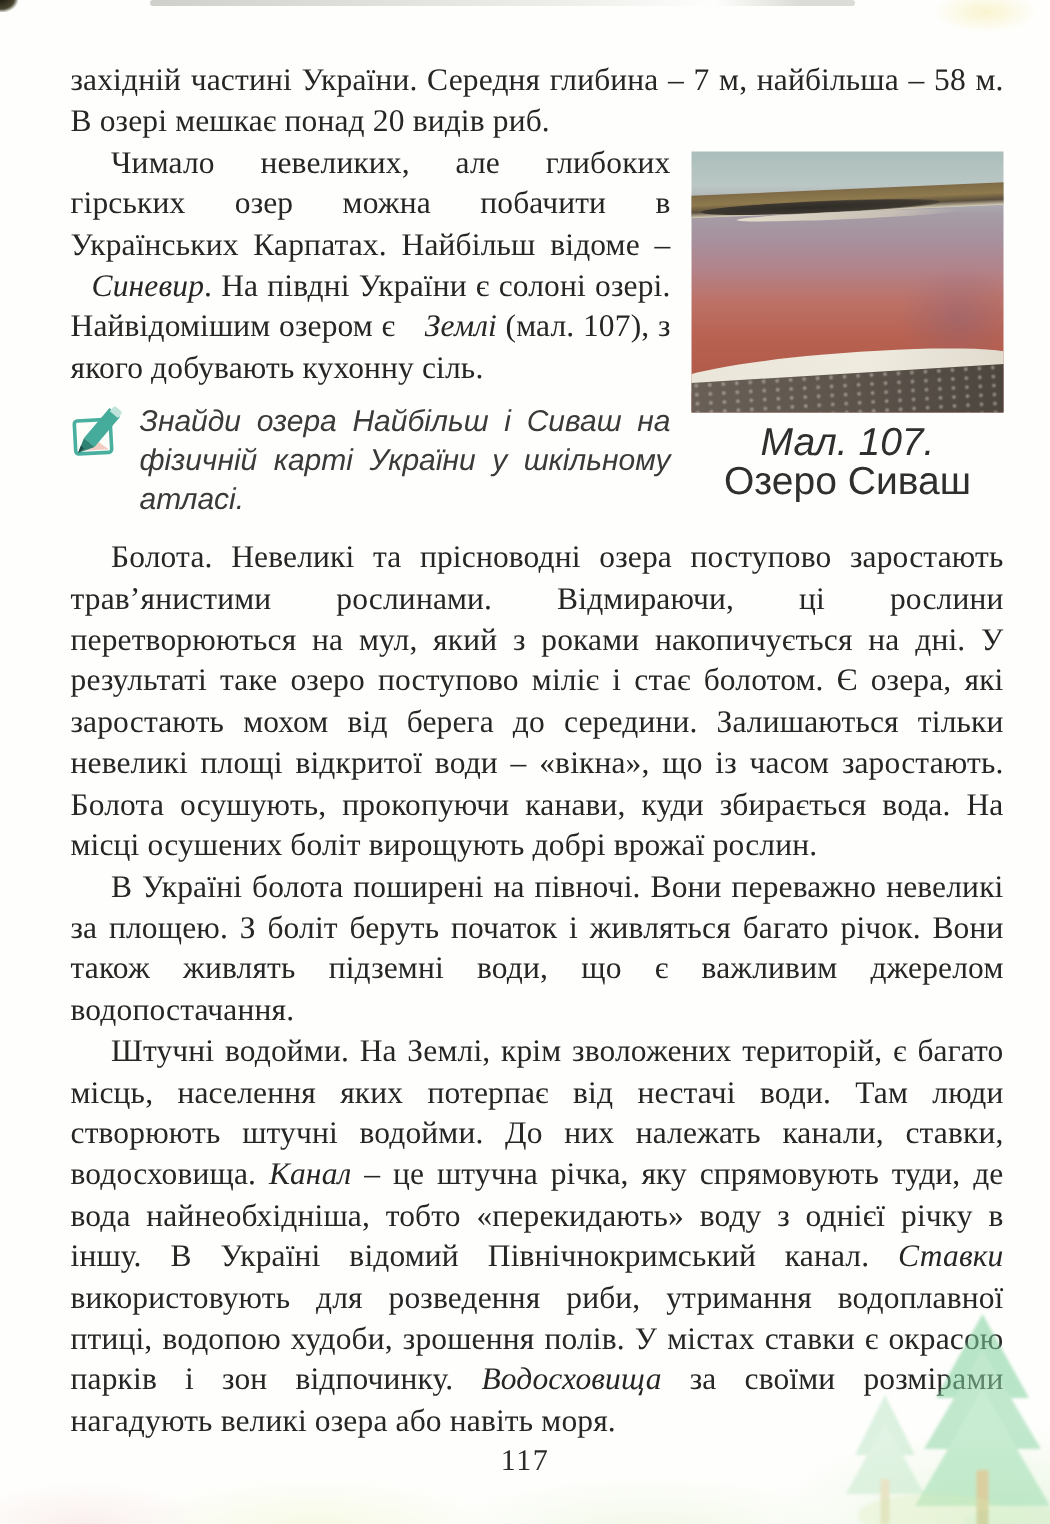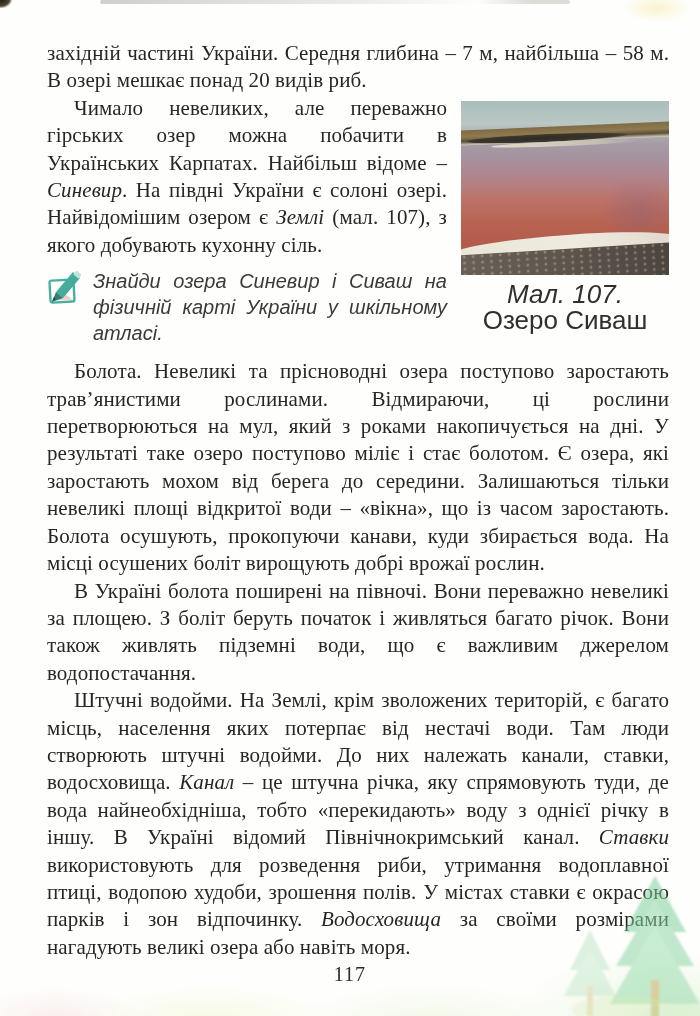--- a/index.html
+++ b/index.html
@@ -44,21 +44,21 @@
   }
   p.body{
     margin:0;
     font-size:21px;
     line-height:27.4px;
     text-align:justify;
     letter-spacing:.1px;
   }
   p.indent{text-indent:27px;}
   .seg-b{font-weight:normal;}
-  .seg-i{font-style:italic;}
+  .seg-i{font-style:italic;margin-left:14px;}
   .seg-bi{font-weight:normal;font-style:italic;}
 
   figure.fig{
     float:right;
     width:208px;
     margin:6px 0 8px 14px;
     text-align:center;
   }
   .photo{
     position:relative;width:208px;height:174px;overflow:hidden;
@@ -157,36 +157,36 @@
         <div class="sandbar"></div>
         <div class="sand-lens"></div>
         <div class="sand-light"></div>
         <div class="purple-tint"></div>
         <div class="salt"></div>
         <div class="beach"></div>
       </div>
       <figcaption><span class="cap-prefix">Мал. 107.</span><span> Озеро Сиваш</span></figcaption>
     </figure>
 
-    <p class="body indent after-fig"><span>Чимало невеликих, але переважно гірських озер можна побачити в Українських Карпатах. Найбільш відоме – </span><span class="seg-i">Синевир</span><span>. На півдні України є солоні озері. Найвідомішим озером є </span><span class="seg-i">Землі</span><span> (мал. 107), з якого добувають кухонну сіль.</span></p>
+    <p class="body indent after-fig"><span>Чимало невеликих, але глибоких гірських озер можна побачити в Українських Карпатах. Найбільш відоме – </span><span class="seg-i">Синевир</span><span>. На півдні України є солоні озері. Найвідомішим озером є </span><span class="seg-i">Землі</span><span> (мал. 107), з якого добувають кухонну сіль.</span></p>
 
     <div class="task">
       <svg class="task-icon" width="34" height="34" viewBox="0 0 34 34">
         <g transform="rotate(-3 17 20)">
           <rect x="3" y="9" width="24" height="22" rx="2" fill="#fdfdf9" stroke="#49b0a0" stroke-width="2.4"></rect>
           <path d="M5 29 L14 20 L25 29 Z" fill="#f0c3ba" opacity="0.85"></path>
         </g>
         <g>
           <polygon points="26,1 33,7 16,27 9,21" fill="#45ab9b"></polygon>
           <polygon points="9,21 16,27 5,31" fill="#2d8273"></polygon>
           <polygon points="7,26 9,28 5,31" fill="#234d45"></polygon>
           <rect x="27" y="0" width="7" height="5" transform="rotate(40 29 3)" fill="#bfe3da"></rect>
         </g>
       </svg>
-      <p class="task-text">Знайди озера Синевир і Сиваш на фізичній карті України у шкільному атласі.</p>
+      <p class="task-text">Знайди озера Найбільш і Сиваш на фізичній карті України у шкільному атласі.</p>
     </div>
 
     <p class="body indent clear" style="margin-top:12px"><span class="seg-b">Болота.</span><span> Невеликі та прісноводні озера поступово заростають трав’янистими рослинами. Відмираючи, ці рослини перетворюються на мул, який з роками накопичується на дні. У результаті таке озеро поступово міліє і стає болотом. Є озера, які заростають мохом від берега до середини. Залишаються тільки невеликі площі відкритої води – «вікна», що із часом заростають. Болота осушують, прокопуючи канави, куди збирається вода. На місці осушених боліт вирощують добрі врожаї рослин.</span></p>
 
     <p class="body indent"><span>В Україні болота поширені на півночі. Вони переважно невеликі за площею. З боліт беруть початок і живляться багато річок. Вони також живлять підземні води, що є важливим джерелом водопостачання.</span></p>
 
     <p class="body indent"><span class="seg-b">Штучні водойми.</span><span> На Землі, крім зволожених територій, є багато місць, населення яких потерпає від нестачі води. Там люди створюють штучні водойми. До них належать канали, ставки, водосховища. </span><span class="seg-bi">Канал</span><span> – це штучна річка, яку спрямовують туди, де вода найнеобхідніша, тобто «перекидають» воду з однієї річку в іншу. В Україні відомий Північнокримський канал. </span><span class="seg-bi">Ставки</span><span> використовують для розведення риби, утримання водоплавної птиці, водопою худоби, зрошення полів. У містах ставки є окрасою парків і зон відпочинку. </span><span class="seg-bi">Водосховища</span><span> за своїми розмірами нагадують великі озера або навіть моря.</span></p>
 
   </div>
 

